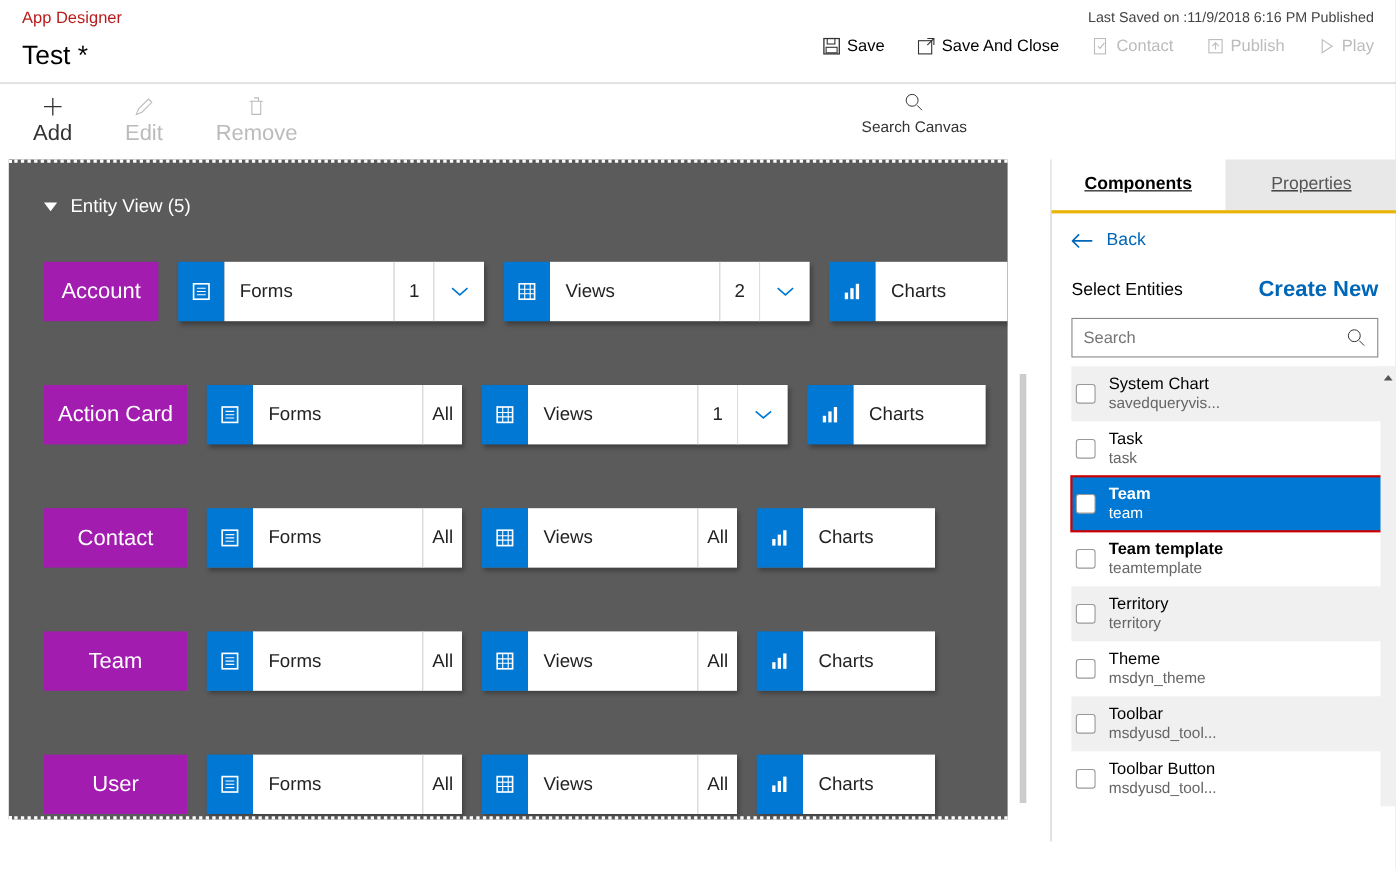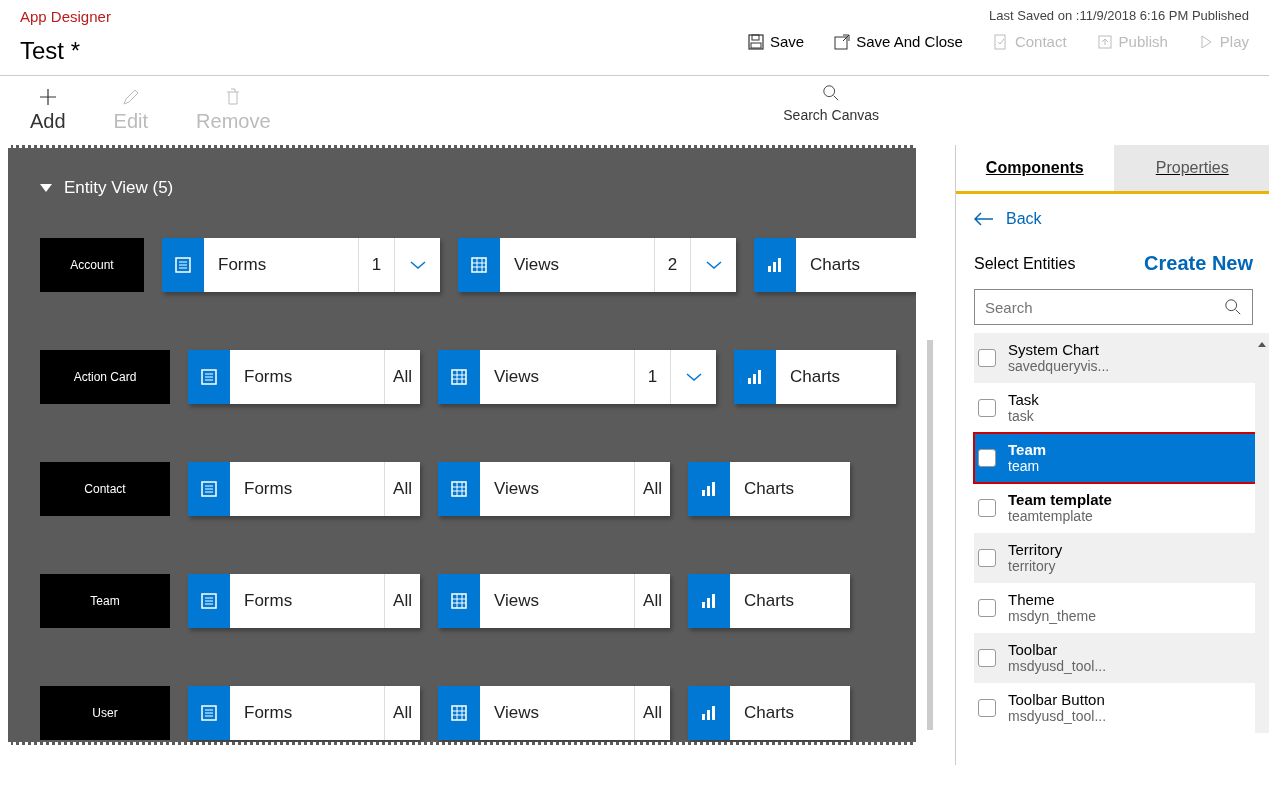--- a/index.html
+++ b/index.html
@@ -31,21 +31,21 @@
 
 .main { display: flex; height: calc(790px - 170px); }
 .canvas-wrap { flex: 1; padding: 0 10px 0 8px; position: relative; }
 .canvas-scroll { width: 6px; background: #ccc; position: absolute; right: 22px; top: 195px; height: 390px; }
 .canvas { background: #5b5b5b; color: #fff; width: 908px; height: 600px; overflow: hidden; border-top: 3px dotted #fff; border-bottom: 3px dotted #fff; position: relative; }
 .canvas-inner { padding: 30px 0 20px 32px; }
 .entity-head { display: flex; align-items: center; gap: 12px; font-size: 17px; margin-bottom: 40px; }
 .caret-dn { width: 0; height: 0; border-left: 6px solid transparent; border-right: 6px solid transparent; border-top: 8px solid #fff; }
 
 .row { display: flex; align-items: center; gap: 18px; margin-bottom: 58px; }
-.entity-tile { background: #000000; color: #fff; width: 130px; height: 54px; display: flex; align-items: center; justify-content: center; font-size: 12px; }
+.entity-tile { background: #a21caf; color: #fff; width: 130px; height: 54px; display: flex; align-items: center; justify-content: center; font-size: 20px; }
 .asset { display: flex; height: 54px; box-shadow: 2px 3px 4px rgba(0,0,0,0.3); }
 .asset .aicon { background: #0078d4; width: 42px; display: flex; align-items: center; justify-content: center; }
 .asset .aicon svg { width: 18px; height: 18px; fill: #fff; }
 .asset .alabel { background: #fff; color: #222; width: 154px; display: flex; align-items: center; padding: 0 14px; font-size: 17px; }
 .asset .acount { background: #fff; color: #222; width: 36px; display: flex; align-items: center; justify-content: center; font-size: 17px; border-left: 1px solid #ddd; }
 .asset .achev { background: #fff; width: 46px; display: flex; align-items: center; justify-content: center; border-left: 1px solid #ddd; }
 .asset .achev svg { width: 18px; height: 10px; stroke: #0078d4; fill: none; stroke-width: 1.5; }
 .asset.short .alabel { width: 120px; }
 
 

